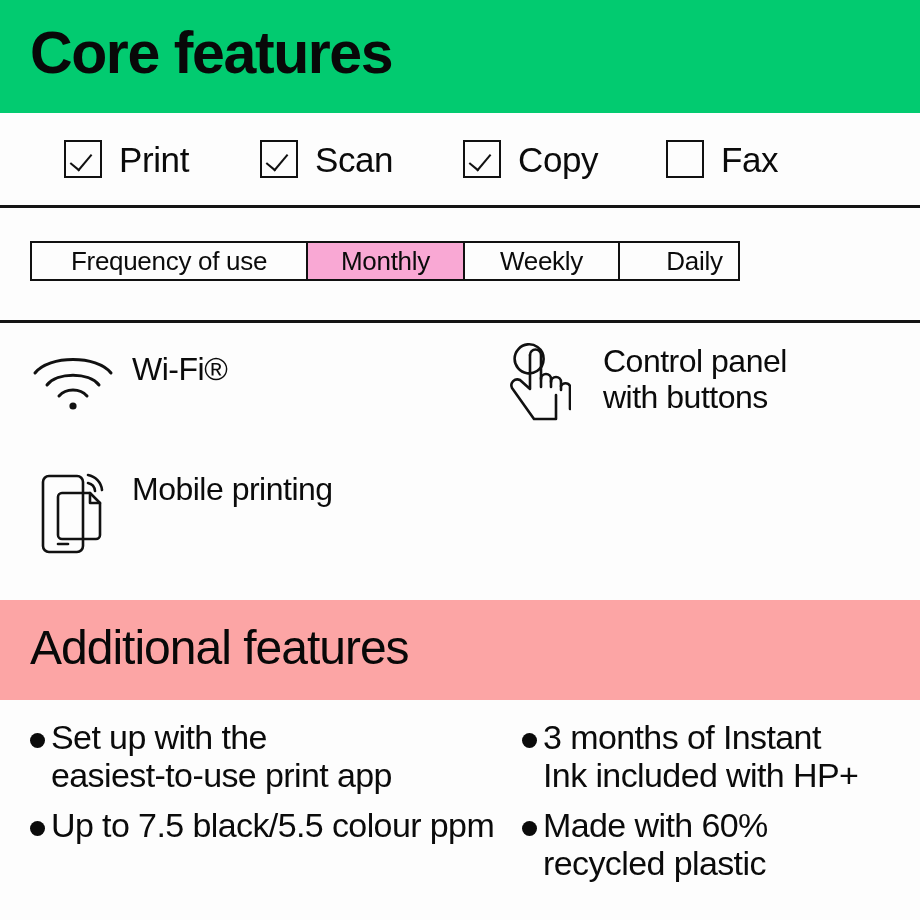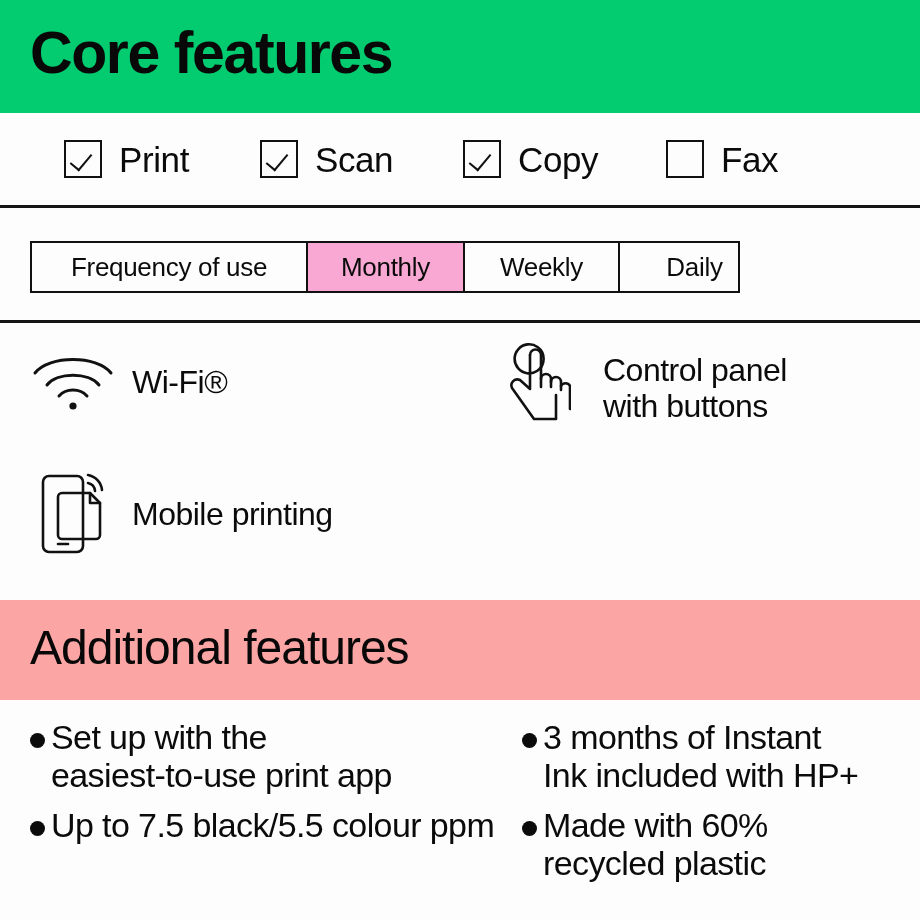--- a/index.html
+++ b/index.html
@@ -98,21 +98,21 @@
     background: #141414;
   }
   .rule-1 { top: 205px; }
   .rule-2 { top: 320px; }
 
   
   .segmented {
     position: absolute;
     left: 30px;
     top: 241px;
-    height: 52px;
+    height: 40px;
     display: flex;
     border: 2.5px solid #111111;
     box-sizing: border-box;
     background: #fdfdfd;
   }
   .seg-cell {
     display: flex;
     align-items: center;
     justify-content: center;
     box-sizing: border-box;
@@ -133,21 +133,20 @@
   .feature-grid {
     position: absolute;
     left: 0;
     top: 323px;
     width: 920px;
     height: 277px;
   }
   .feature-item {
     position: absolute;
     display: flex;
-    align-items: center;
   }
   .feature-icon {
     width: 86px;
     flex: none;
     display: flex;
     align-items: center;
     justify-content: center;
   }
   .feature-text {
     font-size: 32px;

